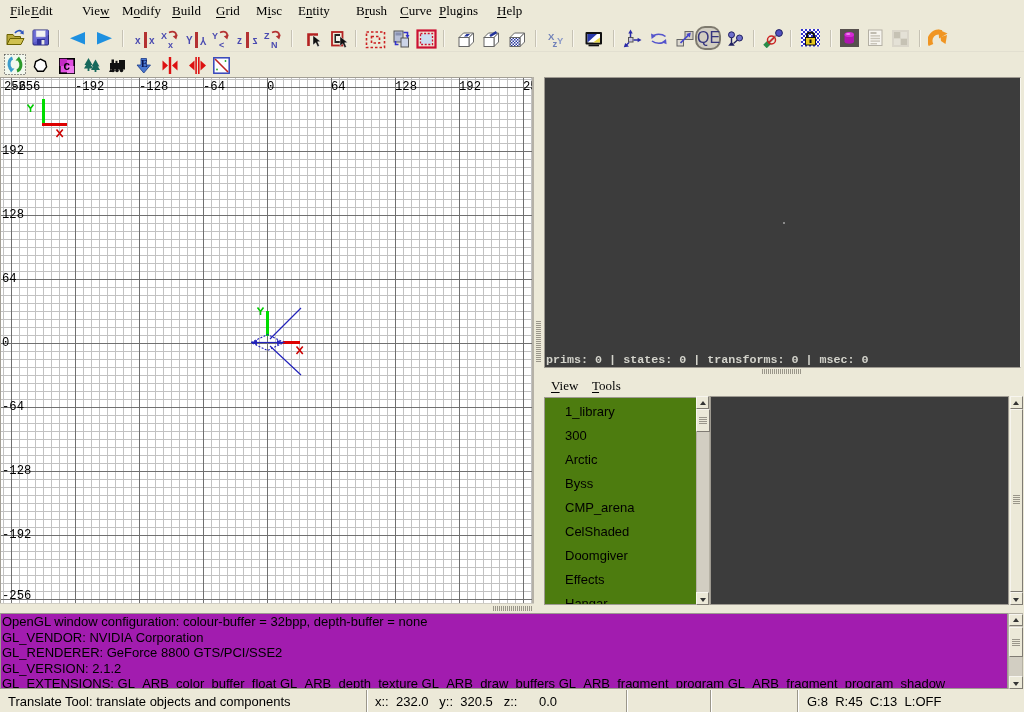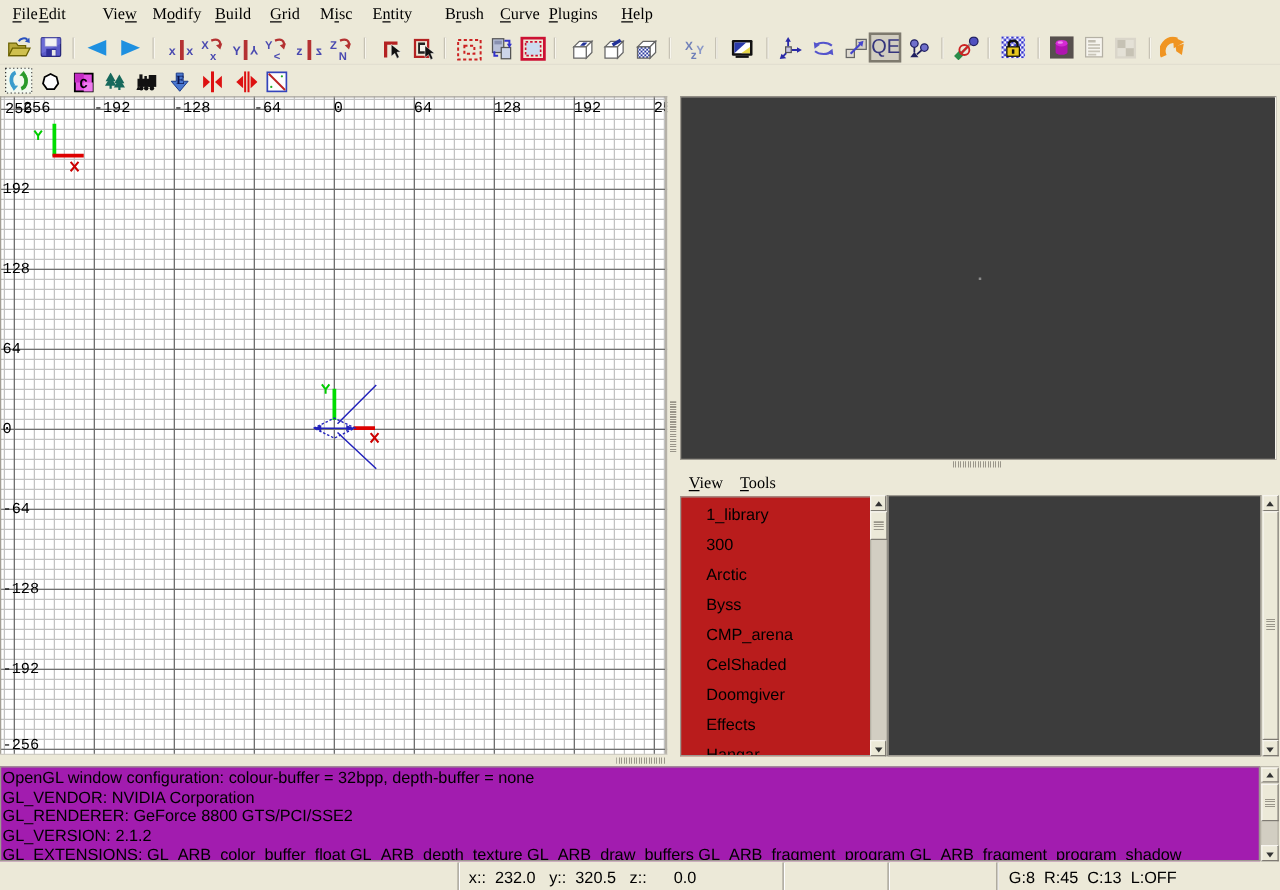--- a/index.html
+++ b/index.html
@@ -194,21 +194,21 @@
 <path d="M2 3.5L2.6 8.9L7 5.8Z" fill="#5555cc"></path>
 <path d="M17.6 14.2L17 8.9L12.8 12.2Z" fill="#5555cc"></path>
     </svg>
 <svg class="ic" style="left:676px;top:6px" width="19" height="18" viewBox="0 0 19 18">
 <rect x="9" y="1.5" width="8" height="8" fill="#d4d0c4" stroke="#666"></rect>
 <rect x="1" y="9.5" width="6.5" height="6.5" fill="#dedad0" stroke="#666"></rect>
 <path d="M4.5 13L12.5 5" stroke="#4444cc" stroke-width="1.7"></path>
 <path d="M14.8 2.6L13.8 7.4L10.4 4Z" fill="#4444cc"></path>
     </svg>
 <div class="ic" style="left:695px;top:2px;width:26px;height:24px;background:#d2cec1;
- border:2px solid #7e7a6e;border-radius:0;box-sizing:border-box;
+ border:2px solid #7e7a6e;border-radius:10px;box-sizing:border-box;
  font-size:16px;color:#35357d;text-align:center;line-height:19px;">QE</div>
 <svg class="ic" style="left:727px;top:7px" width="20" height="16" viewBox="0 0 20 16">
 <path d="M4.5 6V11M6.5 12.5L10.5 9" stroke="#202060" stroke-width="1.4"></path>
 <circle cx="4.5" cy="3.8" r="3" fill="#7070cc" stroke="#202060"></circle>
 <circle cx="12.5" cy="7" r="3" fill="#7070cc" stroke="#202060"></circle>
 <path d="M1.2 14.8L7.8 14.8L4.5 10.6Z" fill="#202060"></path>
     </svg>
 <div class="sep1" style="left:753px;top:6px"></div>
 <svg class="ic" style="left:763px;top:5px" width="21" height="19" viewBox="0 0 21 19">
 <path d="M3 16.5L13 6.5" stroke="#999" stroke-width="2.2"></path>
@@ -374,30 +374,31 @@
 <div class="abs" style="left:0;top:77px;width:534px;height:1px;background:#a39f95;"></div>
 <div class="abs" style="left:0;top:77px;width:1px;height:527px;background:#a39f95;"></div>
 <div class="abs" style="left:532px;top:77px;width:2px;height:527px;background:#b5b1a7;"></div>
 <div class="abs" style="left:0;top:603px;width:534px;height:1px;background:#cfccc2;"></div>
 
 <div class="abs" style="left:534px;top:77px;width:10px;height:527px;background:#ece9d8;"></div>
 <div class="abs gripv" style="left:536px;top:321px;width:5px;height:42px;background:repeating-linear-gradient(180deg,#9a968a 0,#9a968a 1px,#ece9d8 1px,#ece9d8 2px);"></div>
 
 <div class="abs" style="left:544px;top:77px;width:477px;height:291px;background:#3c3c3c;border:1px solid #9e9a91;border-right:1px solid #f8f6ee;box-sizing:border-box;">
   <div class="abs" style="left:238px;top:144px;width:2px;height:2px;background:#8a8a8a;"></div>
+  <div class="abs" style="left:1px;top:275px;font-family:'Liberation Mono',monospace;font-size:11.7px;font-weight:bold;color:#d4d4cc;white-space:pre;">prims: 0 | states: 0 | transforms: 0 | msec: 0</div>
 </div>
 
 <div class="abs grip" style="left:762px;top:369px;width:39px;height:5px;"></div>
 
 <div class="abs" style="left:544px;top:377px;width:480px;height:20px;background:#ece9d8;">
   <span class="mi" style="left:7px;top:1px"><u>V</u>iew</span>
   <span class="mi" style="left:48px;top:1px"><u>T</u>ools</span>
 </div>
 
-<div class="abs" style="left:544px;top:397px;width:152px;height:208px;background:#b91c1c;border:1px solid #9e9a91;border-right:0;box-sizing:border-box;overflow:hidden;">
+<div class="abs" style="left:544px;top:397px;width:152px;height:208px;background:#4d7c0f;border:1px solid #9e9a91;border-right:0;box-sizing:border-box;overflow:hidden;">
   <div class="abs" style="left:20px;top:2px;width:130px;font-size:13px;line-height:24px;white-space:pre;">1_library
 300
 Arctic
 Byss
 CMP_arena
 CelShaded
 Doomgiver
 Effects
 Hangar</div>
 </div>
@@ -441,19 +442,20 @@
     <div class="arr" style="left:3px;top:3px;border-left:3px solid transparent;border-right:3px solid transparent;border-bottom:4px solid #333;"></div>
   </div>
 <div class="sbthumb" style="left:1009px;top:627px;width:14px;height:30px;">
   <div class="abs" style="left:2px;top:11px;width:8px;height:8px;background:repeating-linear-gradient(180deg,#9a968a 0,#9a968a 1px,#ece9d8 1px,#ece9d8 2px);"></div>
 </div>
 <div class="sbbtn" style="left:1009px;top:676px;width:14px;height:13px;">
     <div class="arr" style="left:3px;top:5px;border-left:3px solid transparent;border-right:3px solid transparent;border-top:4px solid #333;"></div>
   </div>
 
 <div class="abs" style="left:0;top:690px;width:1024px;height:22px;background:#ece9d8;font-size:13px;">
+  <div class="abs" style="left:8px;top:4px;">Translate Tool: translate objects and components</div>
   <div class="abs" style="left:366px;top:0;width:1px;height:22px;background:#9a968a;border-right:1px solid #fff;"></div>
   <div class="abs" style="left:375px;top:4px;white-space:pre;">x::  232.0   y::  320.5   z::      0.0</div>
   <div class="abs" style="left:626px;top:0;width:1px;height:22px;background:#9a968a;border-right:1px solid #fff;"></div>
   <div class="abs" style="left:710px;top:0;width:1px;height:22px;background:#9a968a;border-right:1px solid #fff;"></div>
   <div class="abs" style="left:797px;top:0;width:1px;height:22px;background:#9a968a;border-right:1px solid #fff;"></div>
   <div class="abs" style="left:807px;top:4px;white-space:pre;">G:8  R:45  C:13  L:OFF</div>
 </div>
 
 </body></html>

